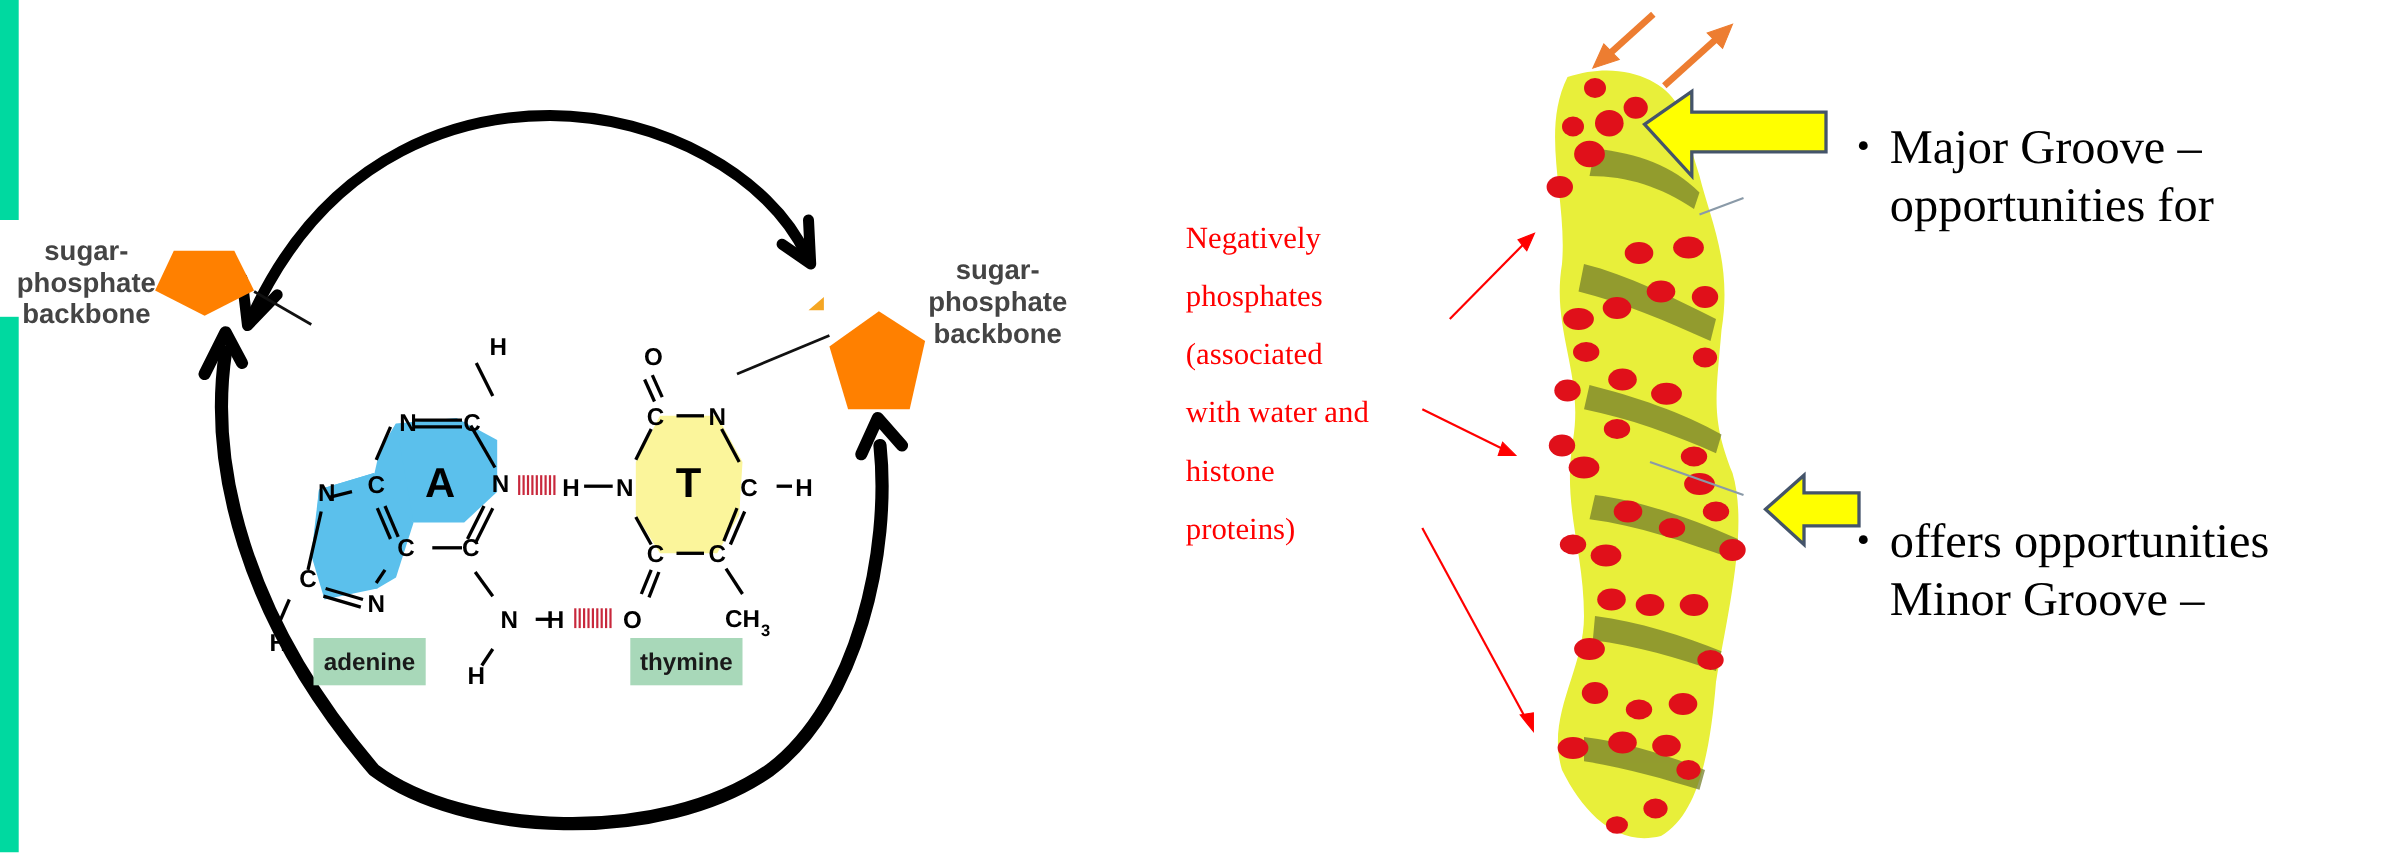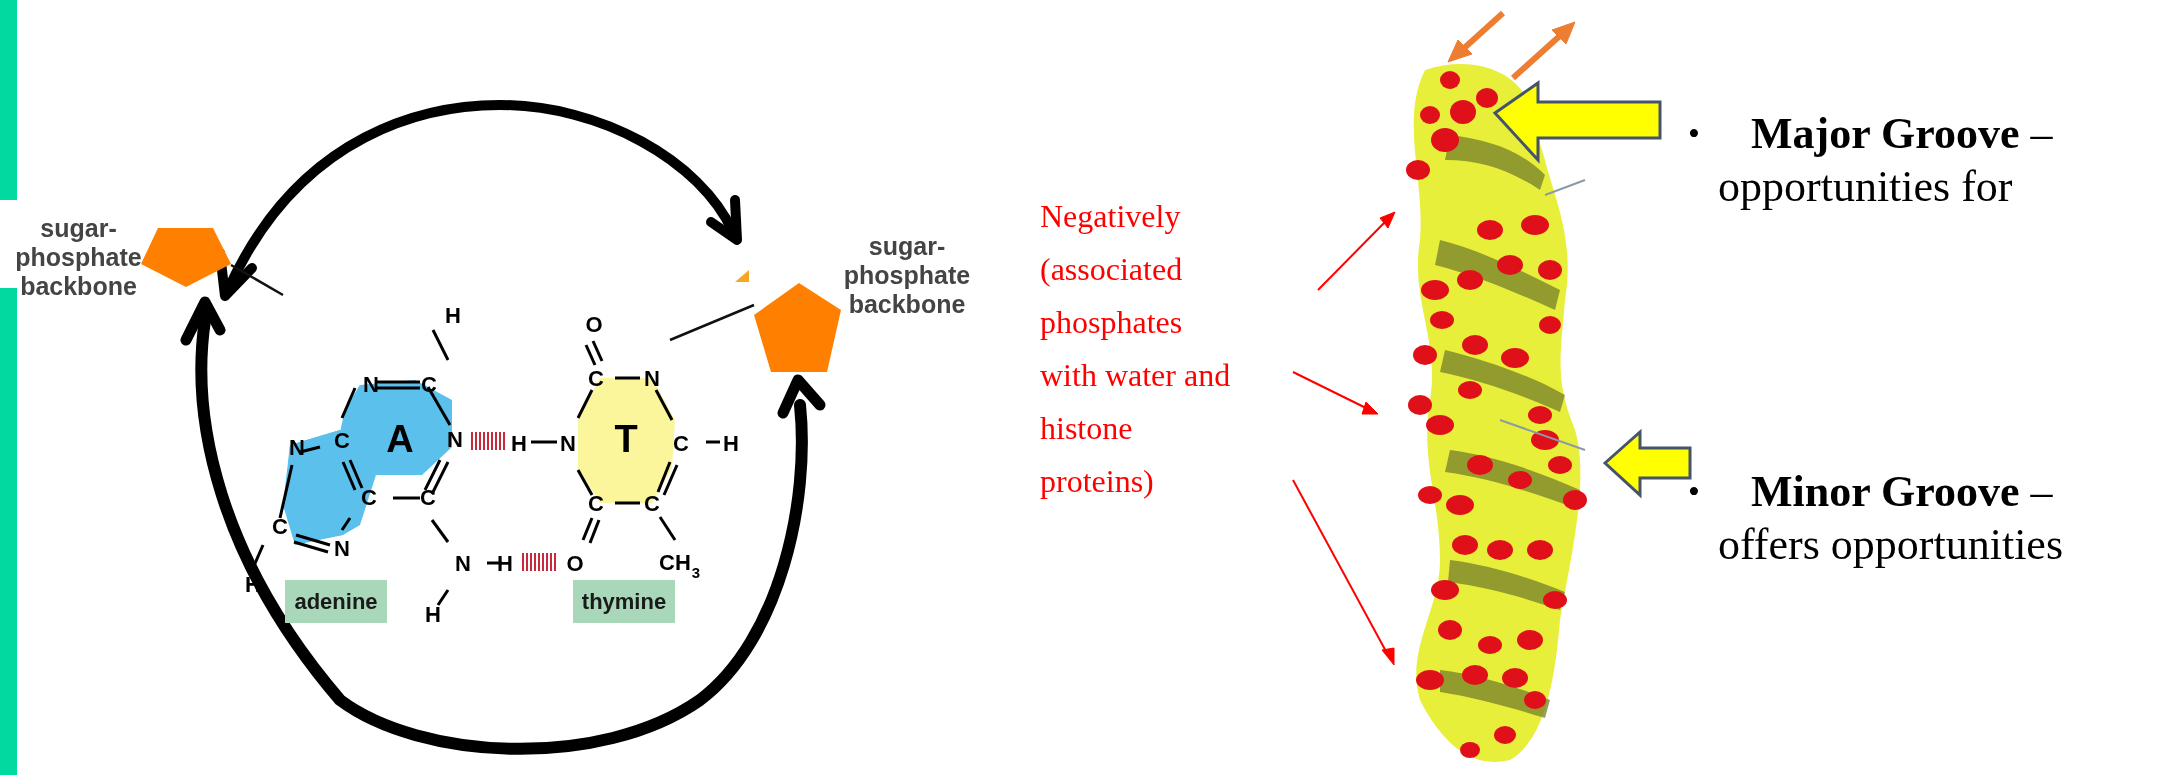--- a/index.html
+++ b/index.html
@@ -1,22 +1,22 @@
 <!DOCTYPE html>
 <html><head>
 <meta charset="utf-8">
 <style>
   html, body { margin:0; padding:0; background:#ffffff; }
   body { width:2182px; height:775px; position:relative; overflow:hidden; font-family:"Liberation Sans", sans-serif; }
   .abs { position:absolute; }
   .teal-bar { background:#00d9a0; width:17px; left:0; }
   .bb-label { font-family:"Liberation Sans", sans-serif; font-weight:bold; color:#444444; font-size:25px; line-height:29px; text-align:center; }
-  .red-note { font-family:"Liberation Serif", serif; color:#ff0000; font-size:32px; line-height:53px; }
+  .red-note { font-family:"Liberation Serif", serif; color:#ff0000; font-size:28px; line-height:53px;margin-left:38px; }
   .bullet { font-family:"Liberation Serif", serif; color:#000; font-size:44px; line-height:53px; }
-  .bullet b { font-weight:bold;margin-left:33px; }
+  .bullet b { font-weight:normal; }
   .bullet .dot { position:absolute; left:-30px; top:0; font-size:34px; }
   svg text { font-family:"Liberation Sans", sans-serif; }
 </style>
 </head>
 <body>
 
 <div class="abs teal-bar" style="top:0;height:200px;"></div>
 <div class="abs teal-bar" style="top:288px;height:487px;"></div>
 
 <svg class="abs" style="left:0;top:0;" width="1000" height="775" viewBox="0 0 1000 775">
@@ -158,22 +158,22 @@
   <div>backbone</div>
 </div>
 <div class="abs bb-label" style="left:832px;top:232px;width:150px;">
   <div>sugar-</div>
   <div>phosphate</div>
   <div>backbone</div>
 </div>
 
 <div class="abs red-note" style="left:1040px;top:190px;">
   <div>Negatively</div>
+  <div>phosphates</div>
   <div>(associated</div>
-  <div>phosphates</div>
   <div>with water and</div>
   <div>histone</div>
   <div>proteins)</div>
 </div>
 
 <svg class="abs" style="left:1000px;top:0;" width="720" height="775" viewBox="1000 0 720 775">
 
   <g>
     <path d="M1425 70 C1470 55,1510 70,1525 95 L1545 160 C1555 200,1575 240,1565 300 C1560 360,1555 380,1575 430 C1590 480,1570 560,1560 620 C1555 680,1545 740,1510 760 C1470 770,1440 740,1420 700 C1405 650,1440 610,1440 560 C1440 500,1420 460,1430 400 C1440 340,1410 300,1420 240 C1425 180,1400 120,1425 70 Z" fill="#e8ef3a"></path>
     <g fill="#76802a" opacity="0.75">
@@ -253,15 +253,15 @@
   <polygon points="1605,463 1640,432 1640,448 1690,448 1690,478 1640,478 1640,495" fill="#ffff00" stroke="#44546a" stroke-width="3"></polygon>
 </svg>
 
 <div class="abs bullet" style="left:1718px;top:107px;width:460px;">
   <span class="dot">•</span>
   <div><b>Major Groove</b><span> –</span></div>
   <div>opportunities for</div>
 </div>
 <div class="abs bullet" style="left:1718px;top:465px;width:460px;">
   <span class="dot">•</span>
+  <div>offers opportunities</div>
   <div><b>Minor Groove</b><span> –</span></div>
-  <div>offers opportunities</div>
 </div>
 
 </body></html>

